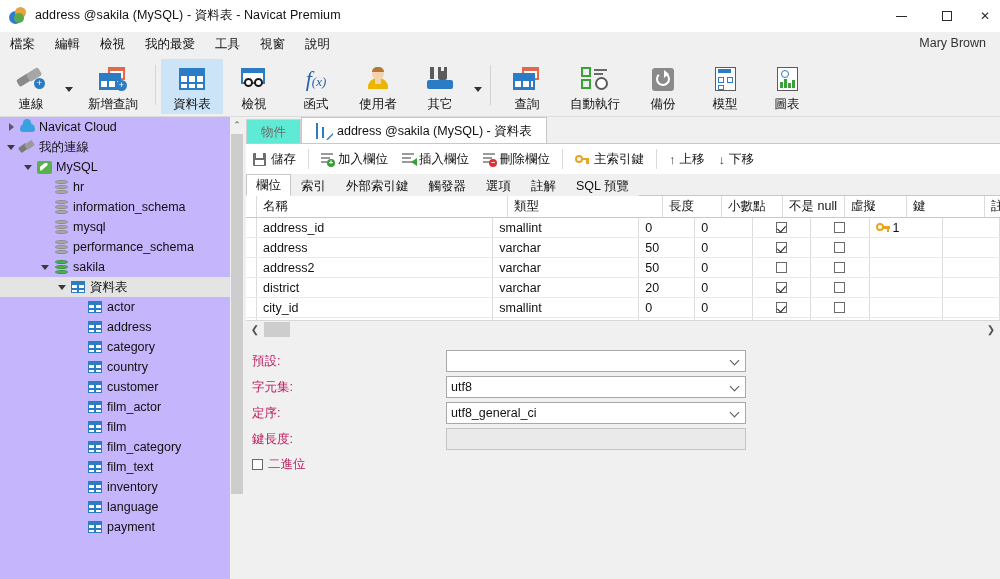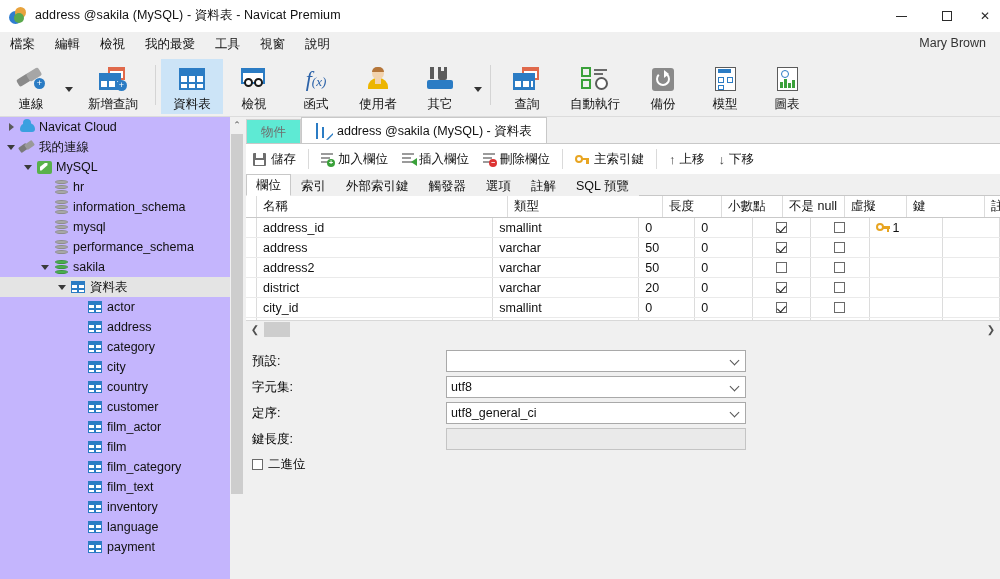--- a/index.html
+++ b/index.html
@@ -152,21 +152,21 @@
   .hscroll { position:absolute; left:0; top:204px; width:754px; height:17px; background:#f0f0f0; }
   .hs-left { position:absolute;left:2px;top:1px;width:14px;height:15px;display:flex;
              align-items:center;justify-content:center;color:#505050;font-size:10px;}
   .hs-right{ position:absolute;right:2px;top:1px;width:14px;height:15px;display:flex;
              align-items:center;justify-content:center;color:#505050;font-size:10px;}
   .hs-thumb { position:absolute; left:18px; top:1px; width:26px; height:15px; background:#cdcdcd; }
 
   
   .props { position:absolute; left:0; top:221px; width:754px; height:241px; background:#f0f0f0; }
   .prow { position:absolute; left:0; display:flex; align-items:center; height:24px; }
-  .plabel { width:200px; text-align:left; padding-left:6px; font-size:12.5px; color:#000000; }
+  .plabel { width:200px; text-align:left; padding-left:6px; font-size:12.5px; color:#be185d; }
   .pctrl { width:300px; height:22px; background:#fff; border:1px solid #a9a9a9; display:flex;
            align-items:center; padding:0 4px; font-size:12.5px; color:#111; position:relative; }
   .pctrl.disabled { background:#eaeaea; border-color:#c4c4c4; }
   .pctrl .caret { position:absolute; right:7px; top:6px; width:7px;height:7px;
                   border-right:1.5px solid #555; border-bottom:1.5px solid #555;
                   transform:rotate(45deg); }
   .pcheck { display:flex; align-items:center; font-size:12.5px; }
   .pcheck .chk { margin-right:5px; }
 </style>
 </head>
@@ -503,31 +503,20 @@
         </div>
         <div class="tree-row">
           <span style="width:72px;flex:none"></span>
           <span class="tw"></span>
           <span class="tree-ico">
             <span class="ic-tbl">
               <span class="tv"></span>
               <span class="th"></span>
             </span>
           </span>
-          <span class="tree-label">city</span>
-        </div>
-        <div class="tree-row">
-          <span style="width:72px;flex:none"></span>
-          <span class="tw"></span>
-          <span class="tree-ico">
-            <span class="ic-tbl">
-              <span class="tv"></span>
-              <span class="th"></span>
-            </span>
-          </span>
           <span class="tree-label">country</span>
         </div>
         <div class="tree-row">
           <span style="width:72px;flex:none"></span>
           <span class="tw"></span>
           <span class="tree-ico">
             <span class="ic-tbl">
               <span class="tv"></span>
               <span class="th"></span>
             </span>

